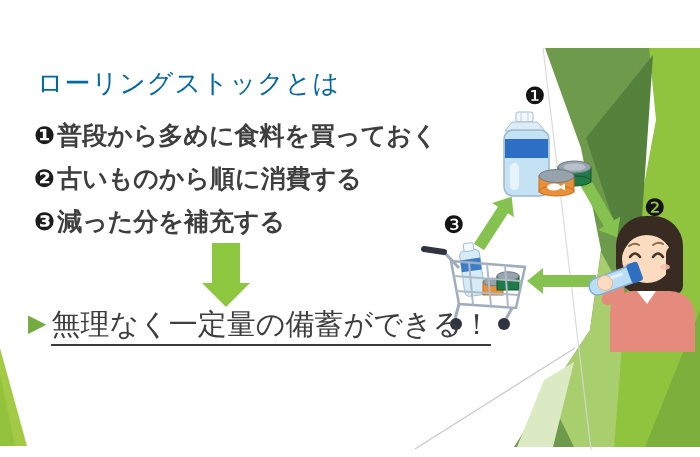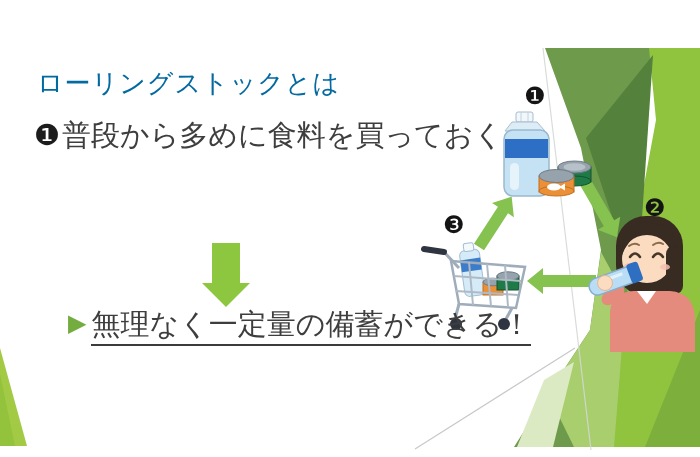--- a/index.html
+++ b/index.html
@@ -1,24 +1,24 @@
 <!DOCTYPE html>
 <html><head>
 <meta charset="utf-8">
 <style>
   html,body{margin:0;padding:0;}
   body{width:700px;height:457px;overflow:hidden;background:#ffffff;position:relative;
        font-family:"Liberation Sans","DejaVu Sans",sans-serif;}
   .abs{position:absolute;}
   #bg-svg{position:absolute;left:0;top:0;width:700px;height:457px;}
   .title{left:37px;top:66px;font-size:26px;letter-spacing:1px;color:#0369a1;white-space:nowrap;}
-  .points{left:34px;top:114px;color:#3E3E3E;font-size:29px;line-height:43px;white-space:nowrap;}
+  .points{left:34px;top:114px;color:#3E3E3E;font-size:25px;line-height:43px;white-space:nowrap;font-weight:bold;}
   .point-line{display:block;}
   .point-num{color:#1c1c1c;margin-right:2px;}
-  .conclusion{left:28px;top:305px;white-space:nowrap;margin-left:40px;}
+  .conclusion{left:28px;top:305px;white-space:nowrap;}
   .bullet{color:#74AC40;font-size:24px;vertical-align:3px;margin-right:5px;}
   .concl-text{font-size:29px;color:#3E3E3E;border-bottom:2.5px solid #3b3b3b;padding-bottom:4px;}
   .badge{font-size:24px;color:#141414;line-height:1;}
   .badge1{left:524px;top:84px;}
   .badge2{left:644px;top:196px;}
   .badge3{left:443px;top:213px;}
 </style>
 </head>
 <body>
 
@@ -124,20 +124,22 @@
       <line x1="597" y1="277" x2="624" y2="277" stroke="#E2F1FA" stroke-width="3"></line>
     </g>
     <circle cx="605" cy="283" r="7.5" fill="#FCDCC1" stroke="#E5B68F"></circle>
   </g>
 </svg>
 
 <div class="abs title">ローリングストックとは</div>
 
 <div class="abs points">
   <span class="point-line"><span class="point-num">❶</span><span>普段から多めに食料を買っておく</span></span>
+  <span class="point-line"><span class="point-num">❷</span><span>古いものから順に消費する</span></span>
+  <span class="point-line"><span class="point-num">❸</span><span>減った分を補充する</span></span>
 </div>
 
 <div class="abs conclusion">
   <span class="bullet">▶</span><span class="concl-text">無理なく一定量の備蓄ができる！</span>
 </div>
 
 <div class="abs badge badge1">❶</div>
 <div class="abs badge badge2">❷</div>
 <div class="abs badge badge3">❸</div>
 

